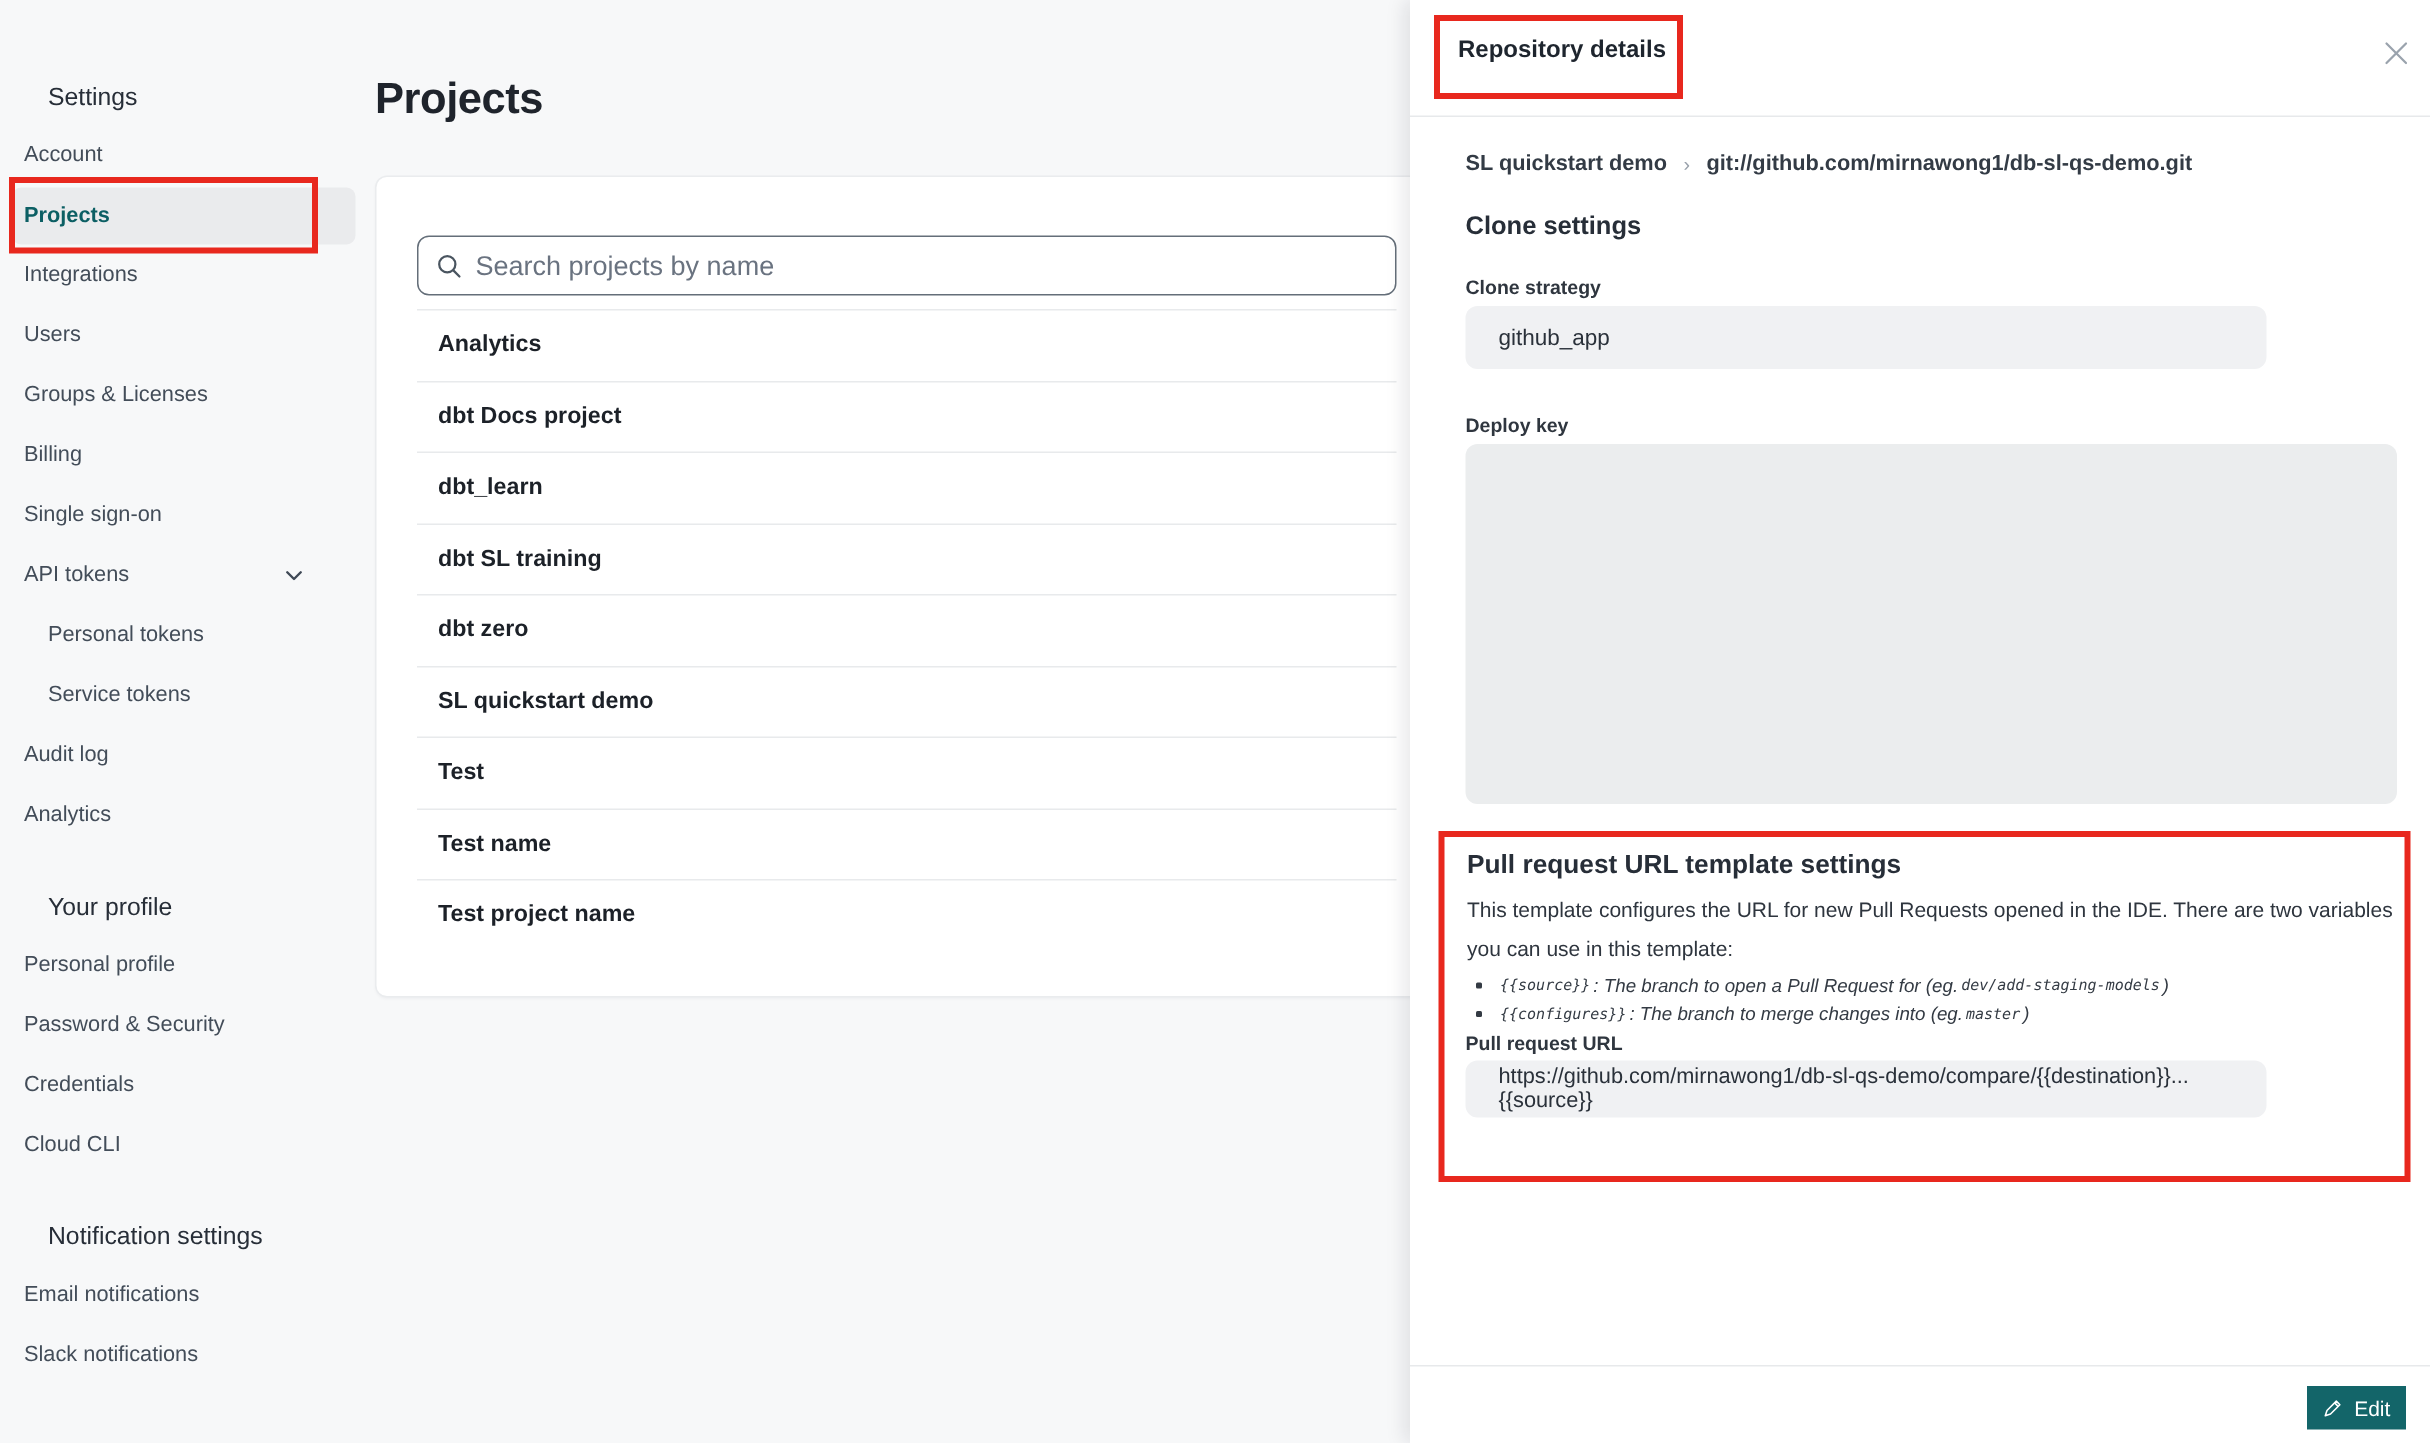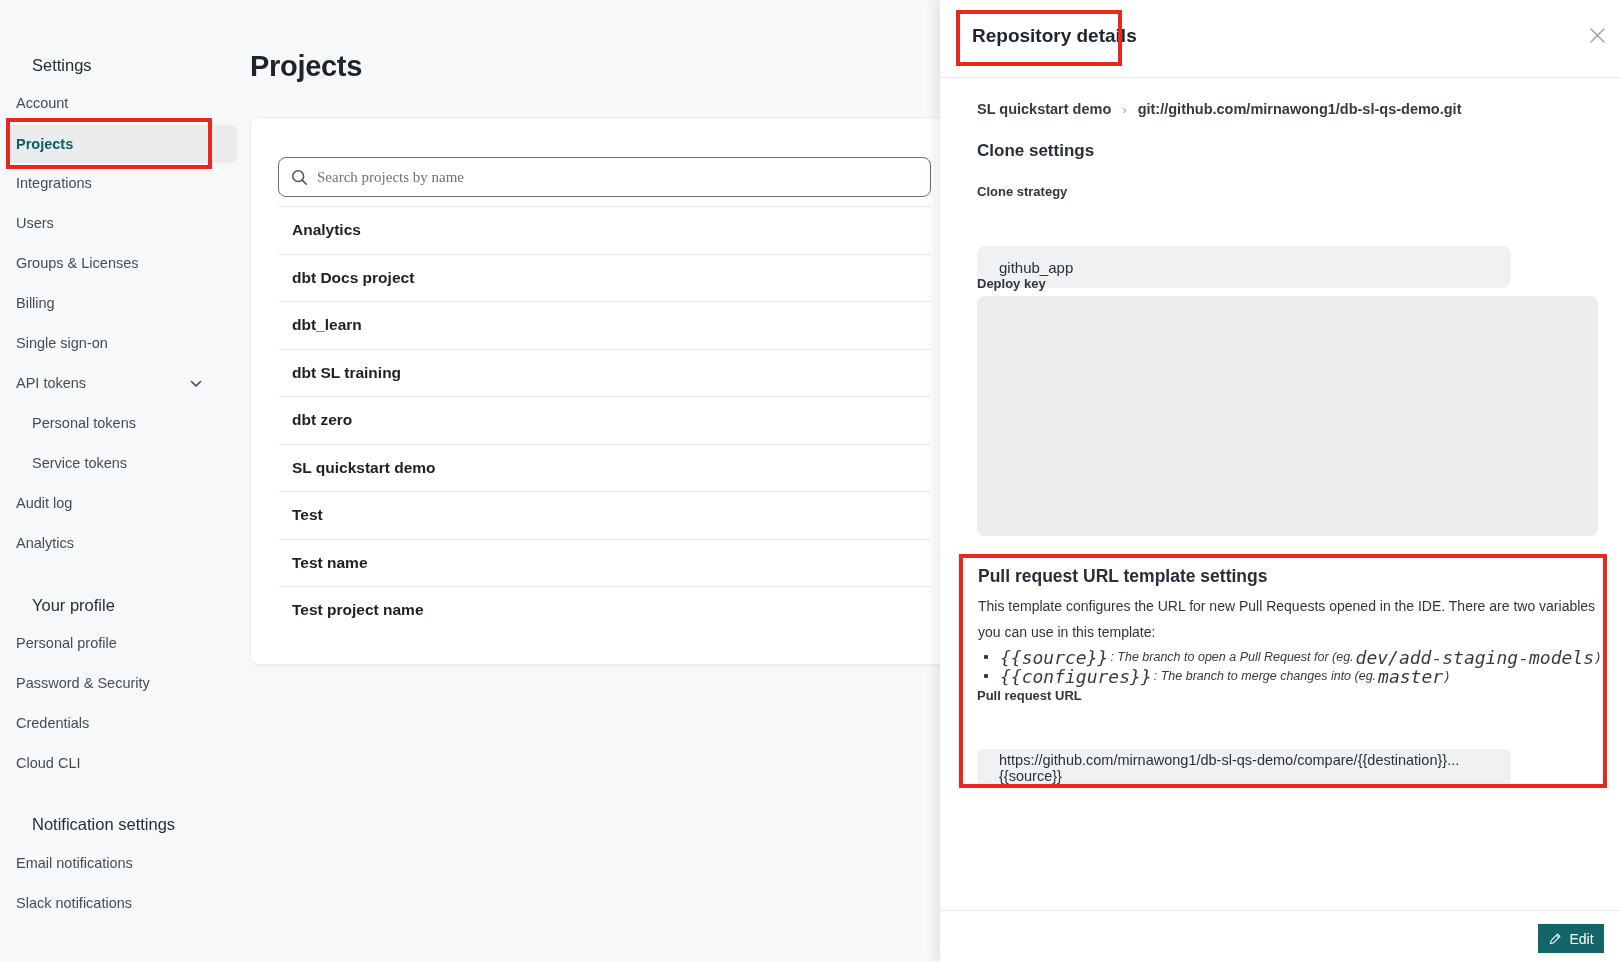--- a/index.html
+++ b/index.html
@@ -29,56 +29,56 @@
     position:absolute; left:250px; top:117px; width:700px; height:548px;
     background:#fff; border:1px solid #eaecee; border-radius:8px;
     box-shadow:0 1px 2px rgba(16,24,40,0.04);
   }
   .search-box {
     position:absolute; left:27px; top:39px; width:653px; height:40px;
     border:1px solid #646e79; border-radius:8px; background:#fff;
     display:flex; align-items:center; padding:0 12px;
   }
   .search-box input {
-    border:none; outline:none; flex:1; font-size:15px; color:#2a313a;
-    font-family:Liberation Serif, serif; margin-left:9px; background:transparent;
+    border:none; outline:none; flex:1; font-size:18px; color:#2a313a;
+    font-family:Liberation Sans, sans-serif; margin-left:9px; background:transparent;
   }
   .search-box input::placeholder { color:#6a7380; }
   .proj-list { position:absolute; left:27px; top:88px; width:653px; }
   .proj-row {
     height:47.5px; border-top:1px solid #e8eaec;
     display:flex; align-items:center; padding-left:14px;
     font-size:15.5px; font-weight:bold; color:#1c2128; cursor:pointer;
   }
 
   
   .panel {
     position:absolute; left:940px; top:0; width:680px; height:962px;
     background:#fff; box-shadow:-4px 0 12px rgba(16,24,40,0.10); z-index:10;
   }
-  .panel-title { position:absolute; left:32px; top:25px; font-size:19px; font-weight:bold; color:#1e252e; }
+  .panel-title { position:absolute; left:32px; top:25px; font-size:16px; font-weight:bold; color:#1e252e; }
   .panel-close { position:absolute; left:646px; top:24px; width:22px; height:22px; cursor:pointer; display:flex; align-items:center; justify-content:center; }
   .panel-divider { position:absolute; left:0; top:77px; width:680px; height:1px; background:#e7e9eb; }
 
   .crumb { position:absolute; left:37px; top:101px; font-size:14.5px; font-weight:bold; color:#333b45; display:flex; align-items:center; white-space:nowrap; }
   .crumb .sep { color:#99a1ab; font-weight:normal; margin:0 11px; font-size:13px; }
 
   .sec-heading { position:absolute; left:37px; font-size:17px; font-weight:bold; color:#272e38; }
   .field-label { position:absolute; left:37px; font-size:13px; font-weight:bold; color:#2f363f; }
   .field {
     position:absolute; left:37px; width:534px; background:#f0f1f3; border-radius:8px;
-    display:flex; align-items:center; padding-left:22px; font-size:15px; color:#2a313a;margin-top:42px;
+    display:flex; align-items:center; padding-left:22px; font-size:15px; color:#2a313a;
   }
   .deploy-box { position:absolute; left:37px; top:296px; width:621px; height:240px; background:#ebedee; border-radius:8px; }
 
   .pr-heading { position:absolute; left:38px; top:566px; font-size:17.5px; font-weight:bold; color:#272e38; }
   .pr-desc { position:absolute; left:38px; top:593px; width:628px; font-size:14px; line-height:26px; color:#2e353e; }
   .bullet { position:absolute; left:44px; height:18px; display:flex; align-items:center; white-space:nowrap; color:#343b44; }
   .bullet .dot { width:4px; height:4px; background:#343b44; border-radius:1px; margin-right:12px; flex:none; }
-  .bullet .code { font-family:"DejaVu Sans Mono", monospace; font-style:italic; font-size:18px; }
+  .bullet .code { font-family:"DejaVu Sans Mono", monospace; font-style:italic; font-size:10px; }
   .bullet .txt { font-style:italic; font-size:12.5px; margin:0 2px; }
   .url-field-text { font-size:14.5px; }
 
   .panel-footer-divider { position:absolute; left:0; top:910px; width:680px; height:1px; background:#e7e9eb; }
   .edit-btn {
     position:absolute; left:598px; top:924px; width:66px; height:29px;
     background:#136569; border:none; border-radius:0; color:#fff;
     font-size:14px; font-family:"Liberation Sans", sans-serif;
     display:flex; align-items:center; justify-content:center; gap:7px; cursor:pointer;
   }

